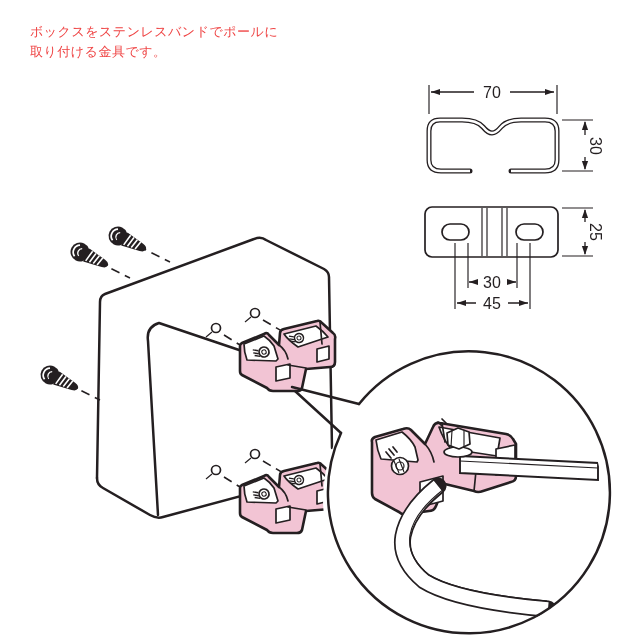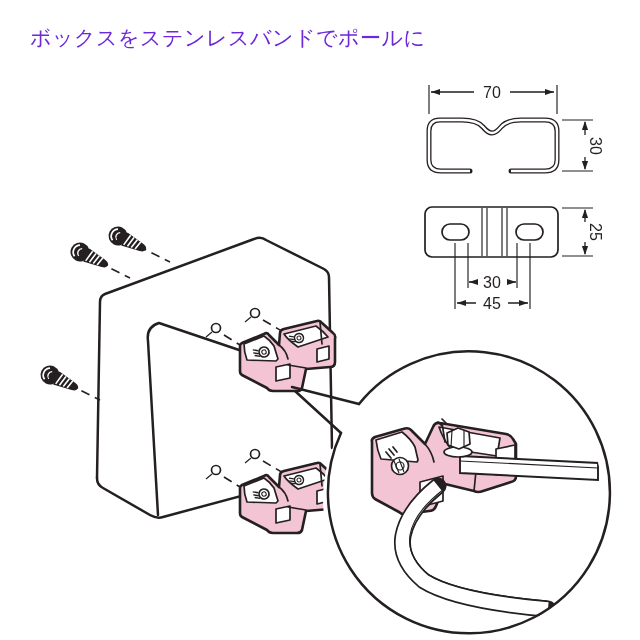--- a/index.html
+++ b/index.html
@@ -1,19 +1,19 @@
 <!DOCTYPE html>
 <html><head>
 <meta charset="utf-8">
 <style>
   html,body{margin:0;padding:0;background:#ffffff;}
   .page{position:relative;width:640px;height:640px;background:#fff;overflow:hidden;
         font-family:"Liberation Sans",sans-serif;}
-  .desc{position:absolute;left:30px;top:22px;width:460px;font-size:21px;line-height:1.52;
-        color:#6d28d9;letter-spacing:.5px;}
+  .desc{position:absolute;left:30px;top:22px;width:460px;font-size:13px;line-height:1.52;
+        color:#ef4444;letter-spacing:.5px;}
   .desc span{display:block;}
   svg{position:absolute;left:0;top:0;}
   .pink{fill:#f2c4d4;stroke:#241f21;stroke-width:2.6;stroke-linejoin:round;}
   .wht{fill:#ffffff;stroke:#241f21;stroke-width:1.7;stroke-linejoin:round;}
   .ln{fill:none;stroke:#241f21;stroke-width:1.7;stroke-linecap:round;}
   .outline{fill:none;stroke:#241f21;stroke-width:2.5;stroke-linecap:round;stroke-linejoin:round;}
   .thin{stroke:#241f21;stroke-width:1.15;fill:none;}
   .dim{stroke:#241f21;stroke-width:1.3;fill:none;}
   .dash{stroke:#241f21;stroke-width:1.6;fill:none;stroke-dasharray:9 6;}
   .dimtext{font-family:"Liberation Sans",sans-serif;font-size:16px;fill:#241f21;text-anchor:middle;}
@@ -23,20 +23,21 @@
   .band-b{fill:none;stroke:#241f21;stroke-width:17;stroke-linecap:round;}
   .band-w{fill:none;stroke:#ffffff;stroke-width:13.6;stroke-linecap:butt;}
 </style>
 </head>
 <body>
 
 <div class="page">
 
   <div class="desc">
     <span>ボックスをステンレスバンドでポールに</span>
+    <span>取り付ける金具です。</span>
   </div>
 
   <svg width="640" height="640" viewBox="0 0 640 640">
     <defs>
       <path id="arrow" d="M0,0 L9,3.1 L9,-3.1 Z"></path>
       <g id="screw">
         <path d="M 7,-7.2 L 26,-4 Q 31,-3 31,0 Q 31,3 26,4 L 7,7.2 Z" fill="#241f21"></path>
         <circle r="9.5" fill="#241f21"></circle>
         <path d="M -3,-6.2 A 7,7 0 0 0 -3,6.2" stroke="#fff" stroke-width="1.7" fill="none"></path>
         <path d="M 0.5,-4 A 4.5,4.5 0 0 0 0.5,4" stroke="#fff" stroke-width="1.3" fill="none"></path>

